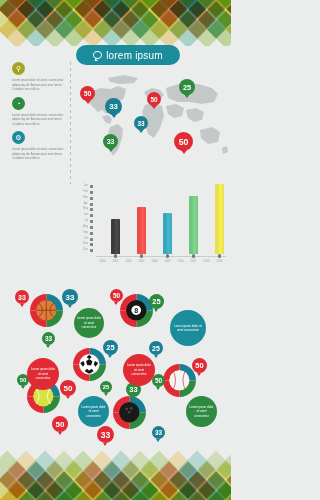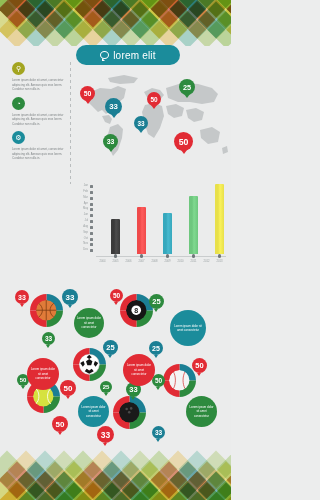--- a/index.html
+++ b/index.html
@@ -126,21 +126,21 @@
       <div class="cube" style="left:136.5px;top:17.35px;background:#8dc63f;opacity:0.45999999999999996;mix-blend-mode:multiply"></div>
       <div class="cube" style="left:155.5px;top:17.35px;background:#f6c445;opacity:0.45999999999999996;mix-blend-mode:multiply"></div>
       <div class="cube" style="left:174.5px;top:17.35px;background:#5fbfa8;opacity:0.45999999999999996;mix-blend-mode:multiply"></div>
       <div class="cube" style="left:193.5px;top:17.35px;background:#a8cf5c;opacity:0.45999999999999996;mix-blend-mode:multiply"></div>
       <div class="cube" style="left:212.5px;top:17.35px;background:#8dc63f;opacity:0.45999999999999996;mix-blend-mode:multiply"></div>
       <div class="cube" style="left:231.5px;top:17.35px;background:#f6c445;opacity:0.45999999999999996;mix-blend-mode:multiply"></div>
     </div>
 
   <div class="banner">
     <span class="bubble-ico"></span>
-    <span class="banner-text">lorem elit</span>
+    <span class="banner-text">lorem ipsum</span>
   </div>
 
   <div class="sidebar" id="sidebar">
   <div class="side-item">
     <div class="side-ico" style="background:#a3a520">⚲</div>
     <div class="side-text">Lorem ipsum dolor sit amet, consectetur adipiscing elit. Aenean quis eros lorem. Curabitur non nulla in.</div>
   </div>
   <div class="side-item">
     <div class="side-ico" style="background:#2d8a3e">◔</div>
     <div class="side-text">Lorem ipsum dolor sit amet, consectetur adipiscing elit. Aenean quis eros lorem. Curabitur non nulla in.</div>

